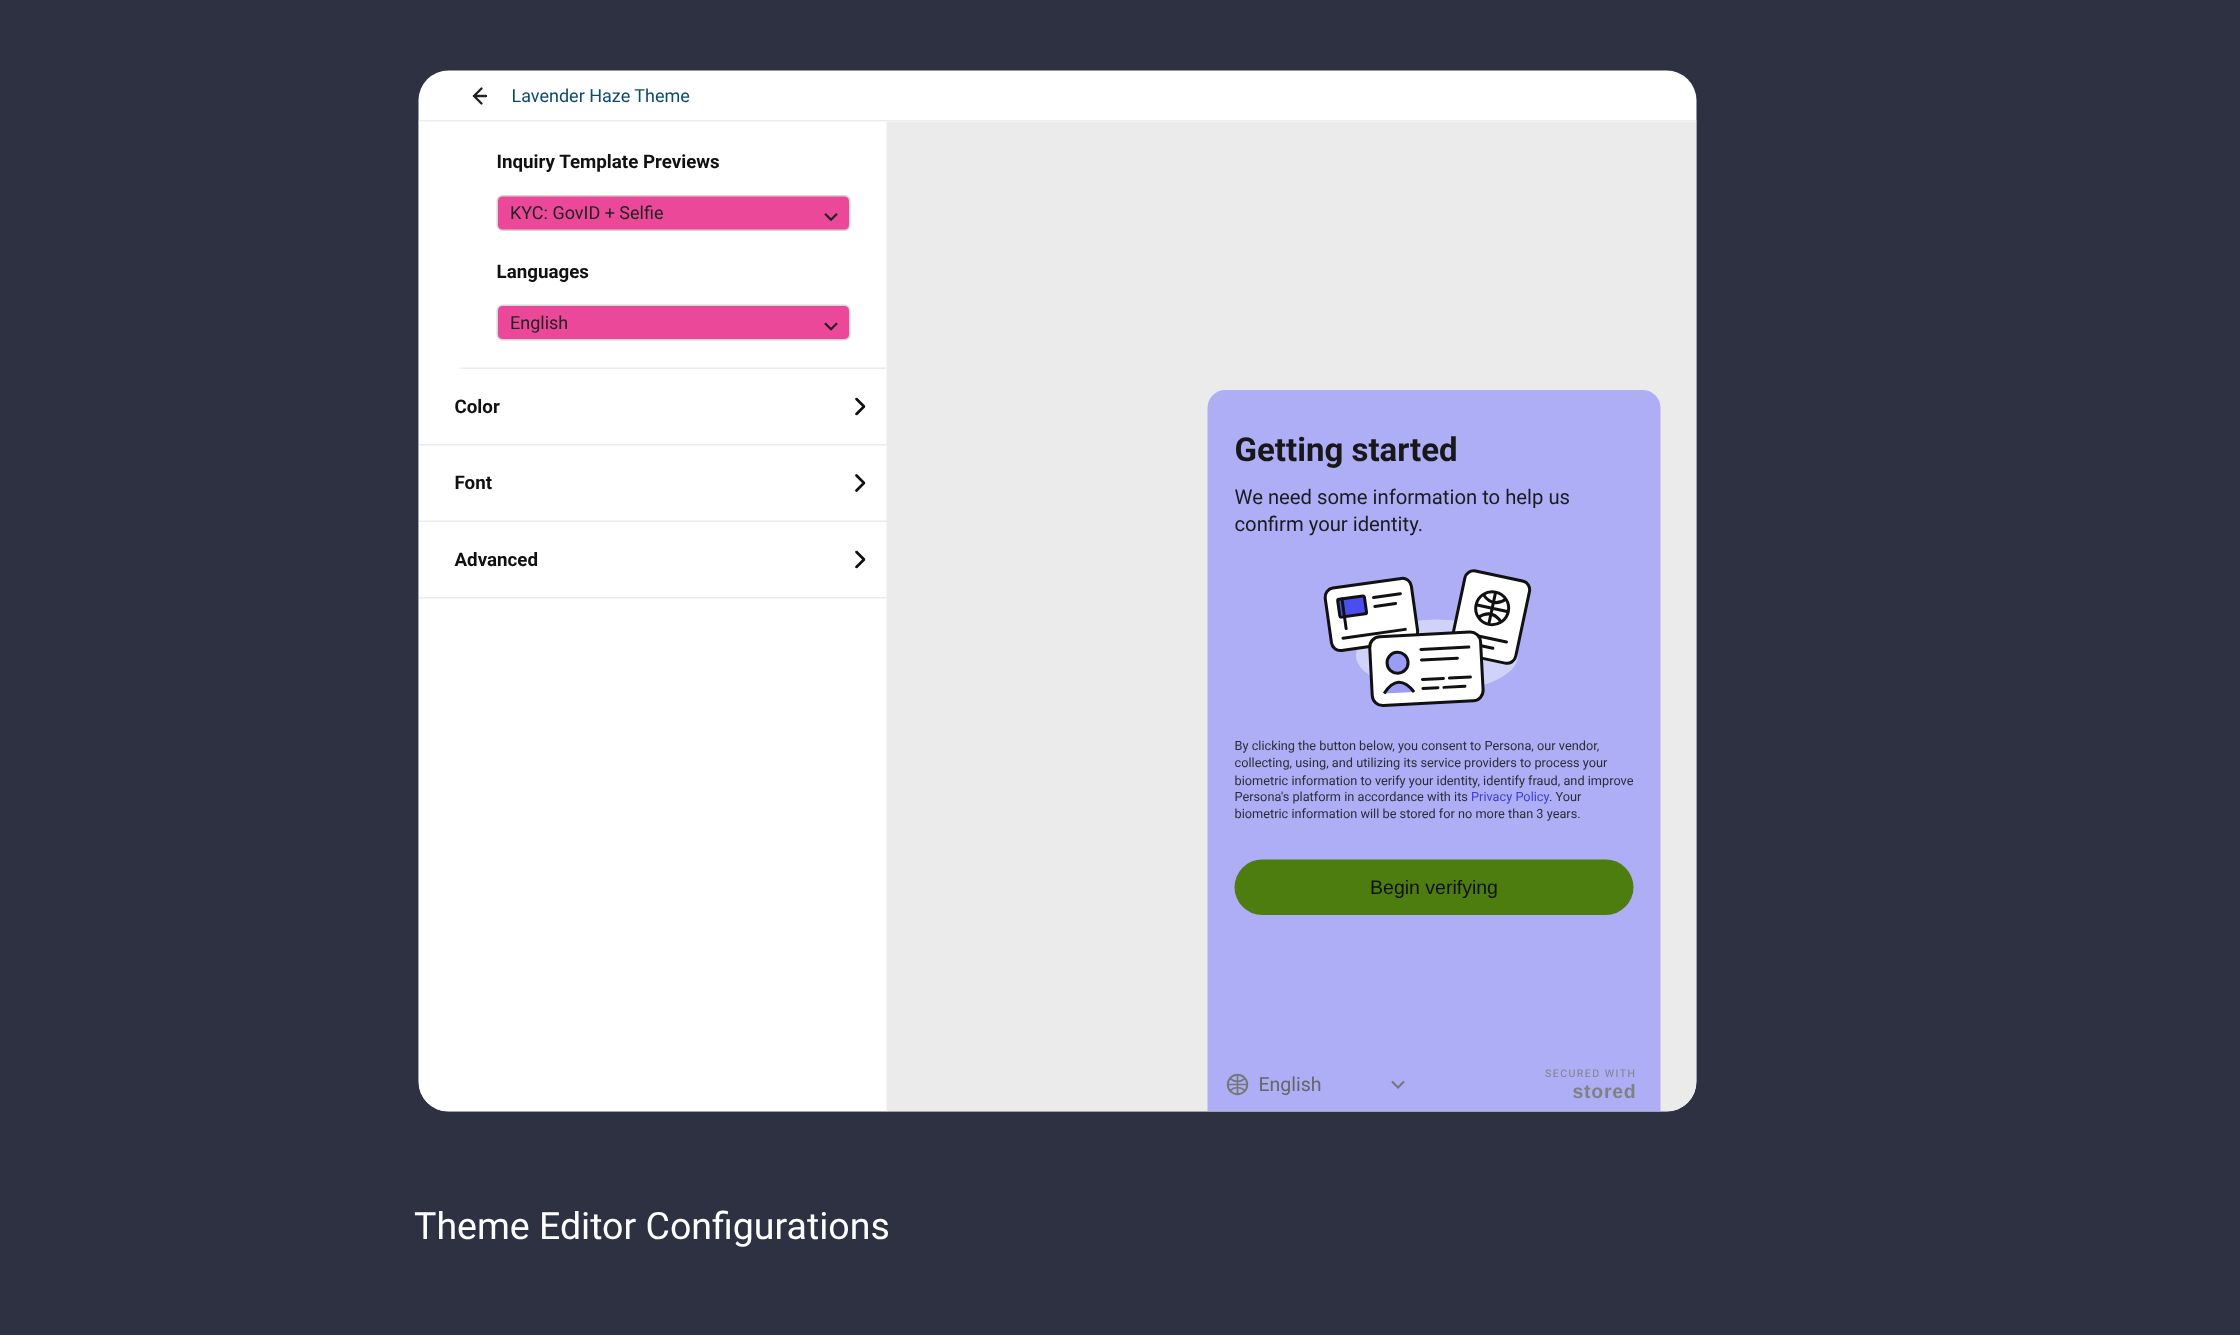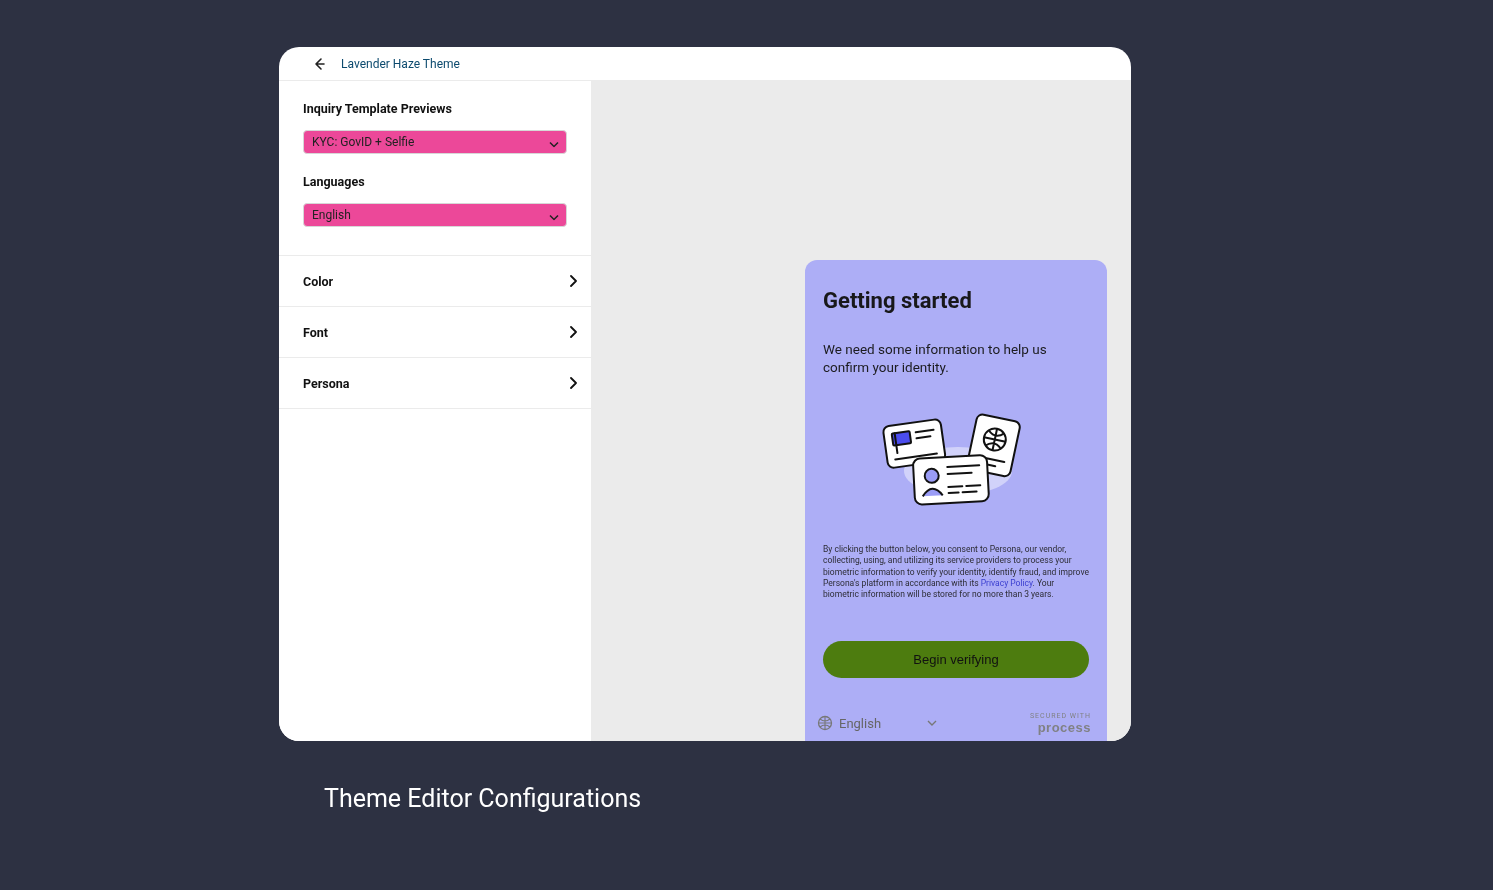--- a/index.html
+++ b/index.html
@@ -48,22 +48,23 @@
       display: flex;
       overflow: hidden;
     }
     .sidebar {
       width: 313px;
       border-right: 1px solid #ebebeb;
       background: #fff;
       overflow-y: auto;
     }
     .pad-section {
-      padding: 20px 24px 28px 24px;
+      padding: 20px 24px 18px 24px;
       border-bottom: 1px solid #ebebeb;
+      margin-left: 28px;
     }
     .section-label {
       font-size: 12.5px;
       font-weight: 700;
       color: #111;
       margin-bottom: 14px;
     }
     .select-wrap {
       position: relative;
       width: 100%;
@@ -114,21 +115,20 @@
       position: absolute;
       left: 213px;
       top: 179px;
       bottom: 0;
       width: 302px;
       background: #adaef6;
       border-radius: 12px 12px 0 0;
       padding: 28px 18px 0 18px;
       display: flex;
       flex-direction: column;
-      gap: 17px;
     }
     .preview-title {
       font-size: 22px;
       font-weight: 700;
       color: #18181a;
       margin-bottom: 10px;
     }
     .preview-sub {
       font-size: 13.5px;
       color: #1c1c1f;
@@ -179,25 +179,24 @@
       display: flex;
       flex-direction: column;
       align-items: flex-end;
       color: #808184;
     }
     .secured .tiny { font-size: 7px; letter-spacing: 1px; }
     .secured .brand { font-size: 13px; font-weight: 600; letter-spacing: 0.5px; font-family: Arial, sans-serif; }
     .caption {
       position: absolute;
       left: 276px;
-      top: 784px;
+      top: 804px;
       color: #fff;
       font-size: 25px;
       font-weight: 400;
-      margin-left: 48px;
     }
     
     .svg-ellipse { fill: #d1d2fa; }
     .card-body { fill: #fff; stroke: #111; stroke-width: 2; }
     .card-line { stroke: #111; stroke-width: 2; stroke-linecap: round; }
     .flag-fill { fill: #4b4ded; }
     .globe-stroke { stroke: #111; stroke-width: 2; fill: none; }
     .person-fill { fill: #9a9cf6; }
   </style>
 </head>
@@ -246,21 +245,21 @@
             <path d="M2 1 L7 6 L2 11" fill="none" stroke="#111" stroke-width="1.8" stroke-linecap="round" stroke-linejoin="round"></path>
           </svg>
       </div>
       <div class="accordion-row">
         <span class="accordion-label">Font</span>
         <svg width="8" height="12" viewBox="0 0 8 12">
             <path d="M2 1 L7 6 L2 11" fill="none" stroke="#111" stroke-width="1.8" stroke-linecap="round" stroke-linejoin="round"></path>
           </svg>
       </div>
       <div class="accordion-row">
-        <span class="accordion-label">Persona</span>
+        <span class="accordion-label">Advanced</span>
         <svg width="8" height="12" viewBox="0 0 8 12">
             <path d="M2 1 L7 6 L2 11" fill="none" stroke="#111" stroke-width="1.8" stroke-linecap="round" stroke-linejoin="round"></path>
           </svg>
       </div>
     </div>
 
     <div class="preview-area">
       <div class="preview-card">
         <div class="preview-title">Getting started</div>
         <div class="preview-sub">We need some information to help us confirm your identity.</div>
@@ -313,21 +312,21 @@
               <circle cx="8" cy="8" r="6.5" fill="none" stroke="#777" stroke-width="1.3"></circle>
               <path d="M1.5 8 h13 M8 1.5 v13 M3 4 q5 4 10 0 M3 12 q5 -4 10 0" fill="none" stroke="#777" stroke-width="1.1"></path>
             </svg>
             <span>English</span>
             <svg width="10" height="6" viewBox="0 0 10 6" style="margin-left:40px">
                 <path d="M1 1 L5 5 L9 1" fill="none" stroke="#777" stroke-width="1.4"></path>
               </svg>
           </div>
           <div class="secured">
             <span class="tiny">SECURED WITH</span>
-            <span class="brand">process</span>
+            <span class="brand">stored</span>
           </div>
         </div>
       </div>
     </div>
   </div>
 </div>
 
 <div class="caption">Theme Editor Configurations</div>
 
 </body></html>

